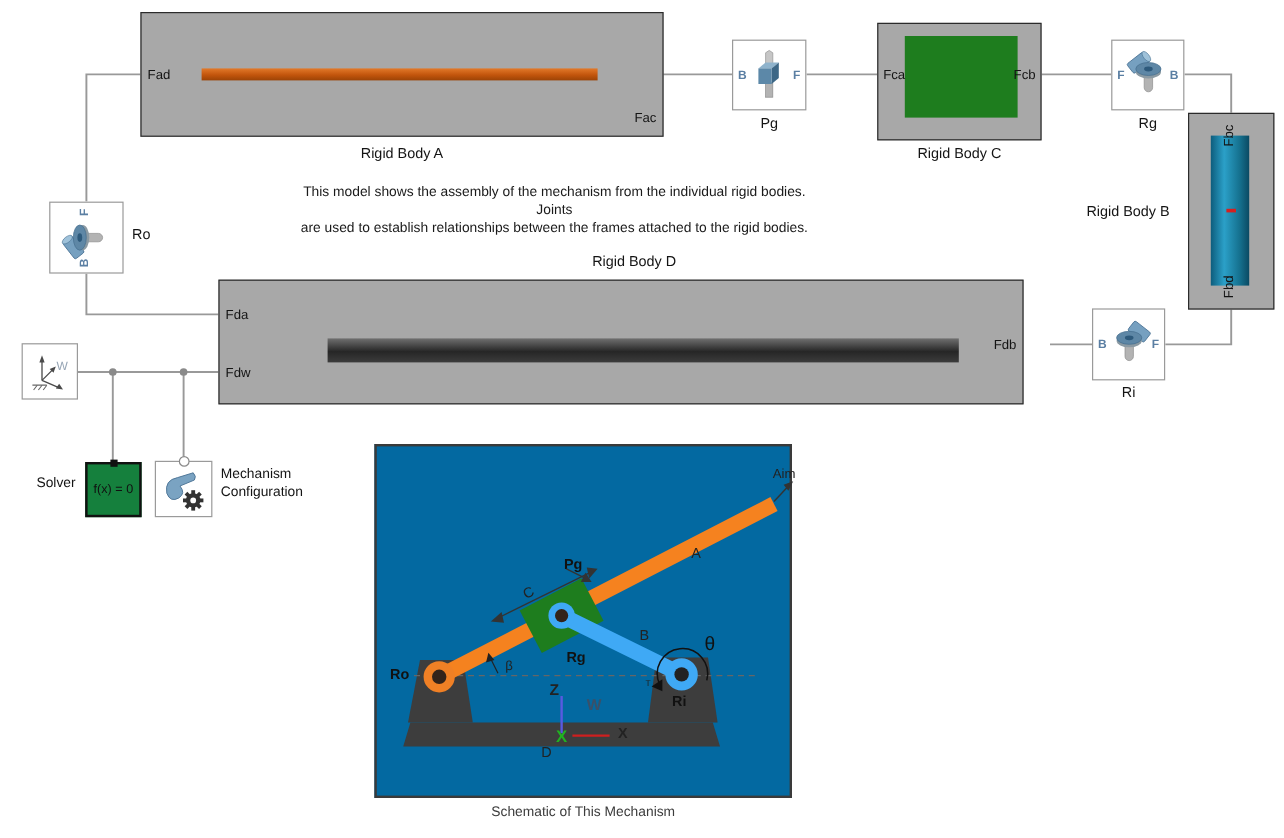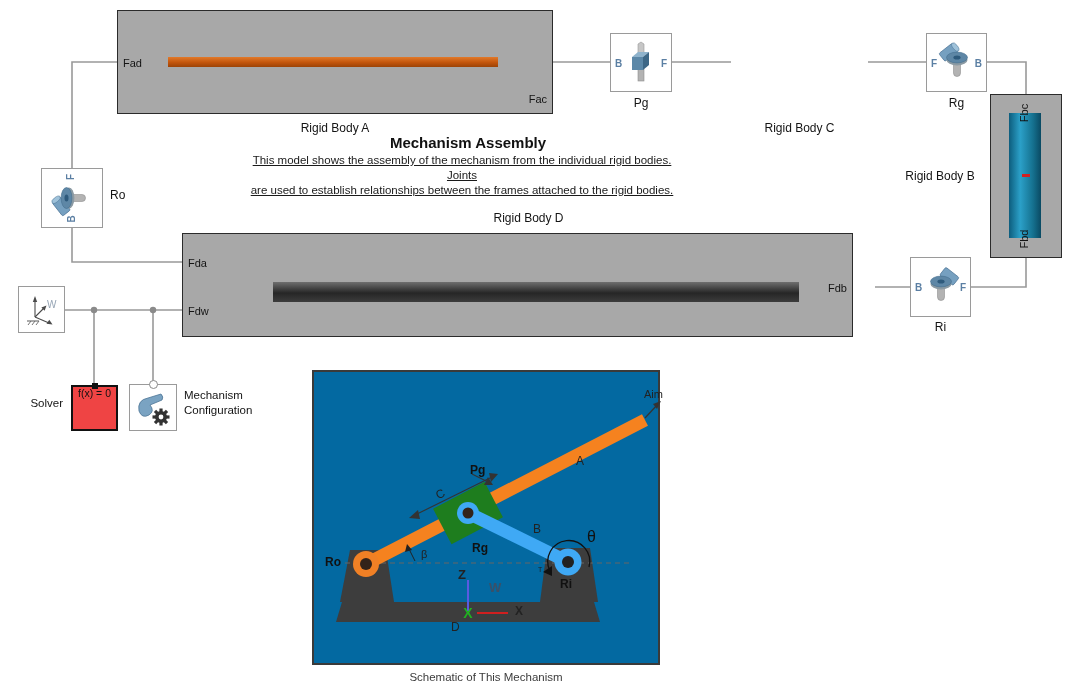--- a/index.html
+++ b/index.html
@@ -7,21 +7,21 @@
           font-family:"Liberation Sans",sans-serif;color:#141414;}
   .abs{position:absolute;}
   .blk-gray{position:absolute;background:#a8a8a8;border:1.5px solid #2b2b2b;box-sizing:border-box;}
   .blk-white{position:absolute;background:#fff;border:1.5px solid #9a9a9a;box-sizing:border-box;}
   .lbl{position:absolute;font-size:12px;color:#141414;text-align:center;white-space:nowrap;}
   .port{position:absolute;font-size:11px;color:#141414;line-height:13px;}
   .jport{position:absolute;font-size:10px;color:#5b7fa3;line-height:12px;font-weight:bold;}
   .vtxt{position:absolute;font-size:11px;color:#141414;transform:rotate(-90deg);transform-origin:center;white-space:nowrap;}
   .icon-wrap{position:absolute;inset:0;display:flex;align-items:center;justify-content:center;}
   .title{position:absolute;left:318px;top:134px;width:300px;text-align:center;font-size:15px;font-weight:bold;color:#111;}
-  .desc{position:absolute;left:237px;top:153px;width:450px;text-align:center;font-size:11.5px;line-height:15px;color:#1a1a1a;text-decoration:underline;}
+  .desc{position:absolute;left:237px;top:153px;width:450px;text-align:center;font-size:11.5px;line-height:15px;color:#1a1a1a;}
   .caption{position:absolute;left:312px;top:671px;width:348px;text-align:center;font-size:11.5px;color:#3c3c3c;}
   .schem-box{position:absolute;left:312px;top:370px;width:348px;height:295px;background:#0369a1;border:2px solid #3a3a3a;box-sizing:border-box;}
   svg{display:block;}
 </style>
 </head>
 <body>
 
 <div id="canvas">
 
   <svg class="abs" style="left:0;top:0;" width="1070" height="698" viewBox="0 0 1070 698" fill="none" stroke="#999999" stroke-width="1.6">
@@ -55,20 +55,25 @@
         <polygon points="13,16 19,11 30,11 24,16" fill="#8fb3cc"></polygon>
         <polygon points="24,16 30,11 30,24 24,29" fill="#3d6786"></polygon>
         <rect x="13" y="16" width="11" height="13" fill="#5c88a8"></rect>
       </svg>
     </div>
     <span class="jport" style="left:4px;top:24px;">B</span>
     <span class="jport" style="right:4px;top:24px;">F</span>
   </div>
   <div class="lbl" style="left:610px;top:96px;width:62px;">Pg</div>
 
+  <div class="blk-gray" style="left:731px;top:19px;width:137px;height:98px;">
+    <div class="abs" style="left:22px;top:10px;width:94px;height:68px;background:#1e7d1e;"></div>
+    <span class="port" style="left:4px;top:37px;">Fca</span>
+    <span class="port" style="right:4px;top:37px;">Fcb</span>
+  </div>
   <div class="lbl" style="left:731px;top:121px;width:137px;">Rigid Body C</div>
 
   <div class="blk-white" style="left:926px;top:33px;width:61px;height:59px;">
     <div class="icon-wrap">
       <svg width="44" height="44" viewBox="0 0 44 44">
         <path d="M18.5 22 v10 a3.5 3.5 0 0 0 7 0 v-10 z" fill="#b3b3b3" stroke="#8e8e8e" stroke-width="0.6"></path>
         <g transform="rotate(-38 14 11)">
           <rect x="5" y="6" width="17" height="10" rx="1.5" fill="#76a0c0" stroke="#4d7596" stroke-width="0.7"></rect>
           <ellipse cx="22" cy="11" rx="2.4" ry="5" fill="#9fc2da" stroke="#4d7596" stroke-width="0.5"></ellipse>
         </g>
@@ -142,21 +147,21 @@
         <polygon points="30.5,34.5 24.5,33.8 27.3,29.8" fill="#4a4a4a" stroke="none"></polygon>
         <line x1="13" y1="27" x2="22" y2="18"></line>
         <polygon points="24.5,15.5 19.4,17.6 22.6,20.7" fill="#4a4a4a" stroke="none"></polygon>
         <path d="M5 31 h12" stroke="#666"></path>
         <path d="M6 35 l3 -4 M10 35 l3 -4 M14 35 l3 -4" stroke="#666" stroke-width="0.9"></path>
         <text x="25" y="18" font-size="10" fill="#96a5b5" stroke="none" font-family="Liberation Sans, sans-serif">W</text>
       </svg>
     </div>
   </div>
 
-  <div class="abs" style="left:71px;top:385px;width:47px;height:46px;background:#ef4444;border:2px solid #111;box-sizing:border-box;display:flex;justify-content:center;">
+  <div class="abs" style="left:71px;top:385px;width:47px;height:46px;background:#15803d;border:2px solid #111;box-sizing:border-box;display:flex;align-items:center;justify-content:center;">
     <div class="abs" style="left:50%;top:-4px;width:6px;height:6px;margin-left:-3px;background:#111;"></div>
     <span style="font-size:10.5px;color:#111;white-space:nowrap;">f(x) = 0</span>
   </div>
   <div class="lbl" style="left:20px;top:397px;width:43px;text-align:right;font-size:11.5px;">Solver</div>
 
   <div class="blk-white" style="left:129px;top:384px;width:48px;height:47px;">
     <div class="abs" style="left:50%;top:-5px;width:7px;height:7px;margin-left:-4.5px;background:#fff;border:1.5px solid #8a8a8a;border-radius:50%;"></div>
     <div class="icon-wrap">
       <svg width="44" height="44" viewBox="0 0 44 44">
         <path d="M8 25 q-2 -11 9 -13 l13 -4 q3 3 1 6 l-12 5 q5 6 -1 10 q-7 4 -10 -4 z" fill="#7aa3c2" stroke="#4d7596" stroke-width="0.8"></path>
@@ -169,21 +174,20 @@
           <circle r="2.4" fill="#fff"></circle>
         </g>
       </svg>
     </div>
   </div>
   <div class="abs" style="left:184px;top:388px;font-size:11.5px;line-height:15px;color:#141414;">
     <div>Mechanism</div>
     <div>Configuration</div>
   </div>
 
-  <div class="title">Mechanism Assembly</div>
   <div class="desc">
     <div>This model shows the assembly of the mechanism from the individual rigid bodies. Joints</div>
     <div>are used to establish relationships between the frames attached to the rigid bodies.</div>
   </div>
 
   <div class="schem-box">
     <svg width="344" height="291" viewBox="0 0 344 291" style="overflow:visible;">
 
       <polygon points="28,230 280,230 286,250 22,250" fill="#3d3d3d"></polygon>
       <polygon points="36,178 72,178 80,230 26,230" fill="#3d3d3d"></polygon>

